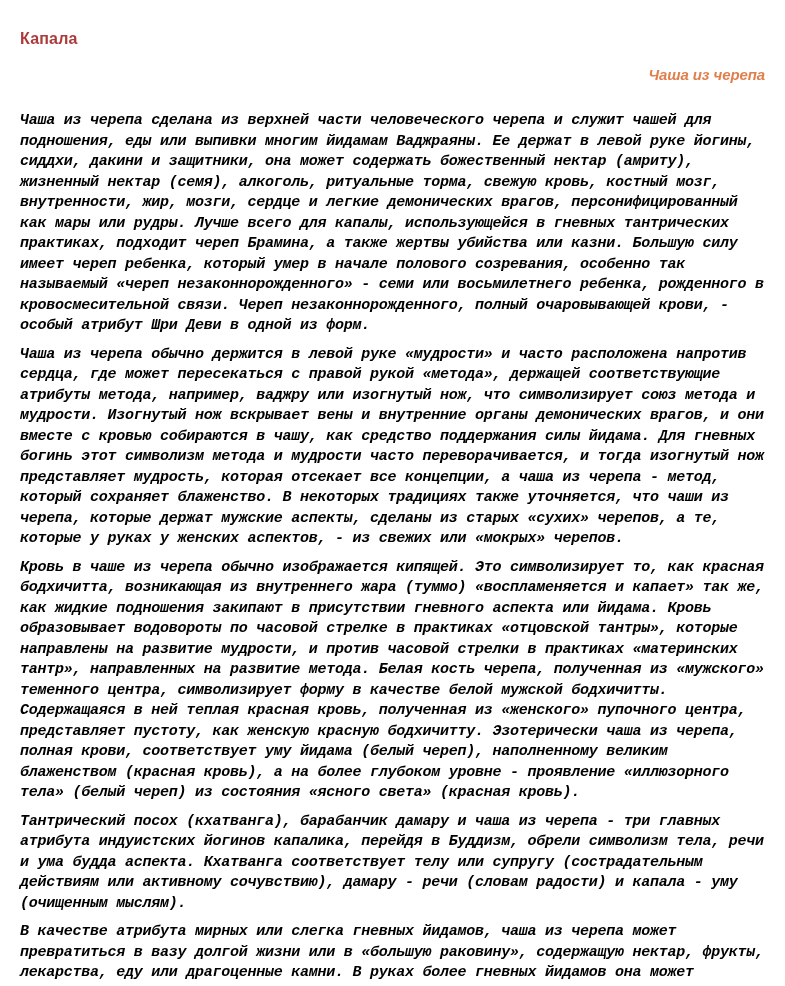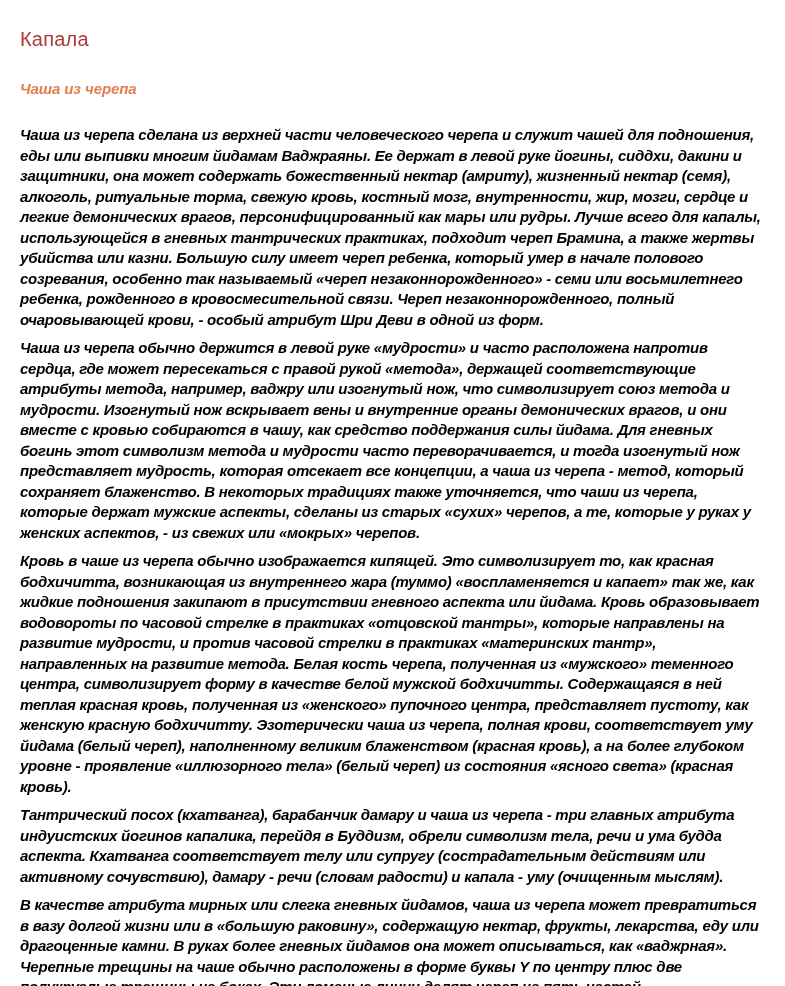--- a/index.html
+++ b/index.html
@@ -16,29 +16,30 @@
   body {
     width: 785px;
     min-height: 986px;
     font-family: "Liberation Sans", "DejaVu Sans", sans-serif;
   }
   .page {
     padding: 26px 20px 12px 20px;
     width: 785px;
   }
   .page-title {
-    font-size: 20px;
+    font-size: 16px;
     line-height: 26px;
-    font-weight: normal;
+    font-weight: bold;
     font-style: normal;
     color: var(--color-title);
     letter-spacing: 0.2px;
   }
   .subtitles {
-    margin-top: 26px;
+    margin-top: 12px;
+    text-align: right;
   }
   .subtitle {
     font-size: 15px;
     line-height: 22px;
     font-weight: bold;
     font-style: italic;
     color: var(--color-subtitle);
     letter-spacing: -0.1px;
   }
   .body-text {
@@ -46,20 +47,21 @@
   }
   .body-text p {
     font-size: 15px;
     line-height: 20.5px;
     font-weight: bold;
     font-style: italic;
     color: var(--color-body-text);
     letter-spacing: -0.25px;
     margin: 0 0 8px 0;
     text-align: left;
+    font-family: Liberation Mono, monospace;
   }
   .body-text p:last-child { margin-bottom: 0; }
 </style>
 </head>
 <body>
 
 <div class="page">
 
   <h1 class="page-title">Капала</h1>
 

